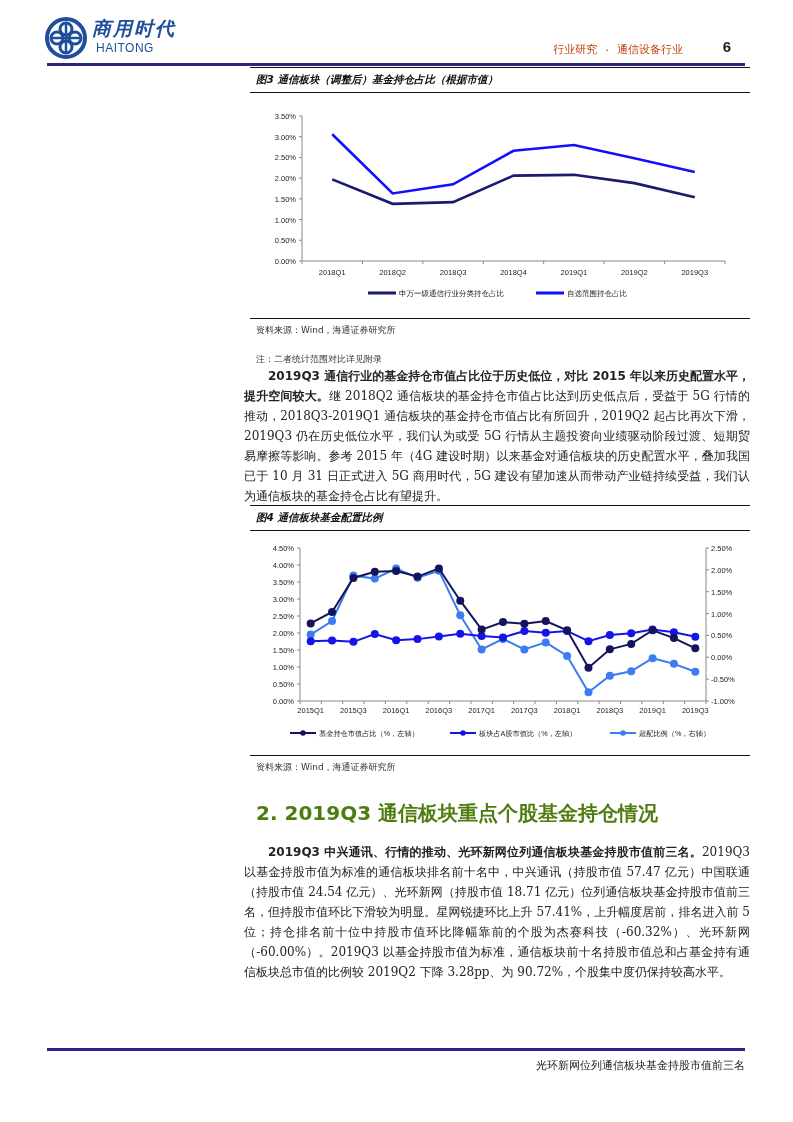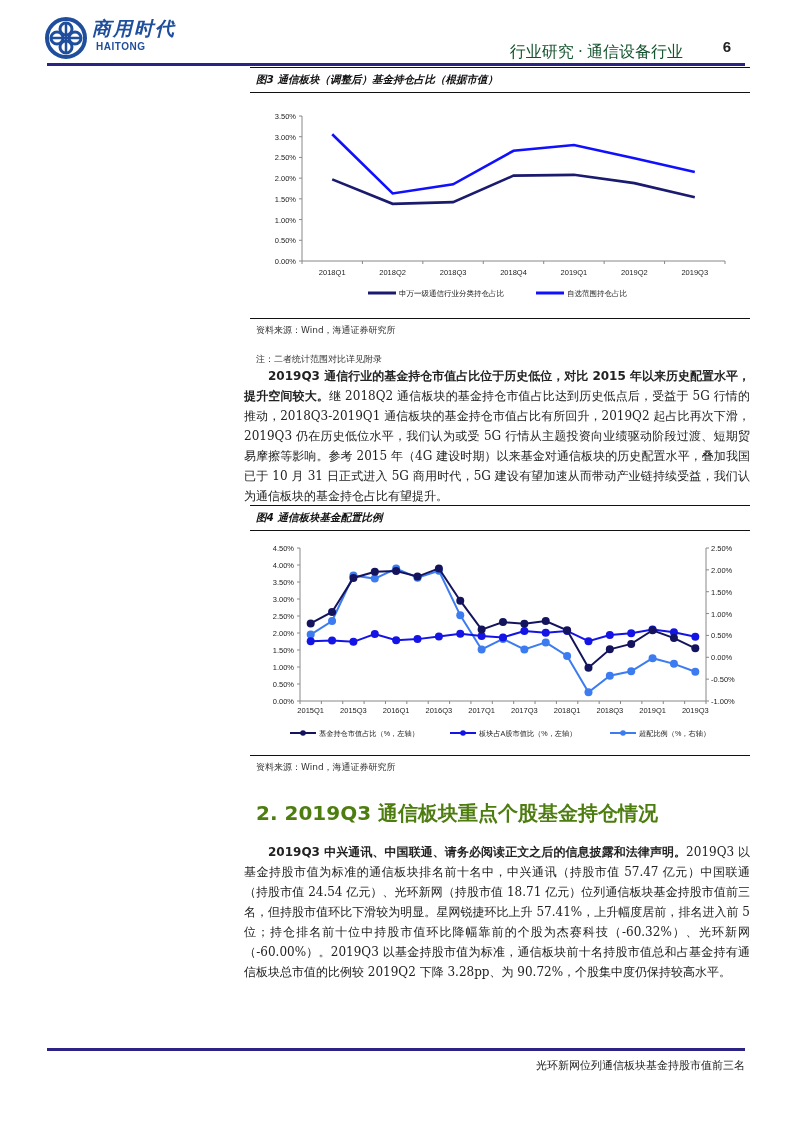--- a/index.html
+++ b/index.html
@@ -1,21 +1,21 @@
 <!DOCTYPE html>
 <html><head>
 <meta charset="utf-8">
 <style>
   html, body { margin:0; padding:0; background:#fff; }
   body { width:793px; height:1122px; position:relative; font-family:"DejaVu Sans", sans-serif; color:#222; overflow:hidden; }
   .abs { position:absolute; }
   .logo { left:44px; top:14px; width:150px; height:48px; }
   .logo-text-cn { position:absolute; left:48px; top:2px; font-family:"DejaVu Serif", serif; font-size:19px; font-style:italic; color:#1f4e9c; letter-spacing:2px; font-weight:bold; }
-  .logo-text-en { position:absolute; left:52px; top:27px; font-family:"Liberation Sans", sans-serif; font-size:10px; font-weight:bold; color:#1f4e9c; letter-spacing:0.5px; }
-  .header-right { right:110px; top:42px; font-size:16px; color:#14532d; font-family:Liberation Serif, serif; }
+  .logo-text-en { position:absolute; left:52px; top:27px; font-family:"Liberation Sans", sans-serif; font-size:12px; font-weight:normal; color:#1f4e9c; letter-spacing:0.5px; }
+  .header-right { right:110px; top:42px; font-size:11px; color:#c2410c; font-family:Liberation Mono, monospace; }
   .page-num { right:62px; top:38px; font-size:15px; font-weight:bold; color:#222; font-family:"Liberation Sans", sans-serif; }
   .header-rule { left:47px; top:63px; width:698px; height:3px; background:#2c2484; }
   .fig-rule { left:250px; width:500px; height:1px; background:#111; }
   .fig-title { left:256px; font-size:10.5px; font-weight:bold; color:#111; font-family:"DejaVu Sans", sans-serif;font-style:italic; }
   .note { left:256px; font-size:9px; color:#333; line-height:13px; }
   .para { left:244px; width:506px; font-size:12px; line-height:20px; color:#222; text-align:justify; font-family:"DejaVu Serif", serif; }
   .para b { font-family:"DejaVu Sans", sans-serif; }
   .section-title { left:256px; top:800px; font-size:20px; font-weight:bold; color:#4d7c0f; font-family:"DejaVu Sans", sans-serif; }
   .footer-rule { left:47px; top:1048px; width:698px; height:3px; background:#2c2484; }
   .footer-text { right:48px; top:1058px; font-size:11px; color:#222; font-family:"DejaVu Serif", serif; }
@@ -238,17 +238,17 @@
     <line x1="360" y1="197" x2="386" y2="197" stroke="#3d7cf0" stroke-width="2"></line>
     <circle cx="373" cy="197" r="2.8" fill="#3d7cf0"></circle>
     <text x="389" y="200" font-size="7.2" fill="#222" font-family="DejaVu Sans, sans-serif">超配比例（%，右轴）</text>
   </svg>
 
 <div class="abs fig-rule" style="top:755px"></div>
 <div class="abs note" style="top:761px">资料来源：Wind，海通证券研究所</div>
 
 <div class="abs section-title">2. 2019Q3 通信板块重点个股基金持仓情况</div>
 <div class="abs para" style="top:842px;text-indent:24px">
-  <b>2019Q3 中兴通讯、中国联通、请务必阅读正文之后的信息披露和法律声明。</b><span>2019Q3 以基金持股市值为标准的通信板块排名前十名中，中兴通讯（持股市值 57.47 亿元）中国联通（持股市值 24.54 亿元）、光环新网（持股市值 18.71 亿元）位列通信板块基金持股市值前三名，但持股市值环比下滑较为明显。星网锐捷环比上升 57.41%，上升幅度居前，排名进入前 5 位；持仓排名前十位中持股市值环比降幅靠前的个股为杰赛科技（-60.32%）、光环新网（-60.00%）。2019Q3 以基金持股市值为标准，通信板块前十名持股市值总和占基金持有通信板块总市值的比例较 2019Q2 下降 3.28pp、为 90.72%，个股集中度仍保持较高水平。</span>
+  <b>2019Q3 中兴通讯、行情的推动、光环新网位列通信板块基金持股市值前三名。</b><span>2019Q3 以基金持股市值为标准的通信板块排名前十名中，中兴通讯（持股市值 57.47 亿元）中国联通（持股市值 24.54 亿元）、光环新网（持股市值 18.71 亿元）位列通信板块基金持股市值前三名，但持股市值环比下滑较为明显。星网锐捷环比上升 57.41%，上升幅度居前，排名进入前 5 位；持仓排名前十位中持股市值环比降幅靠前的个股为杰赛科技（-60.32%）、光环新网（-60.00%）。2019Q3 以基金持股市值为标准，通信板块前十名持股市值总和占基金持有通信板块总市值的比例较 2019Q2 下降 3.28pp、为 90.72%，个股集中度仍保持较高水平。</span>
 </div>
 
 <div class="abs footer-rule"></div>
 <div class="abs footer-text">光环新网位列通信板块基金持股市值前三名</div>
 
 </body></html>

